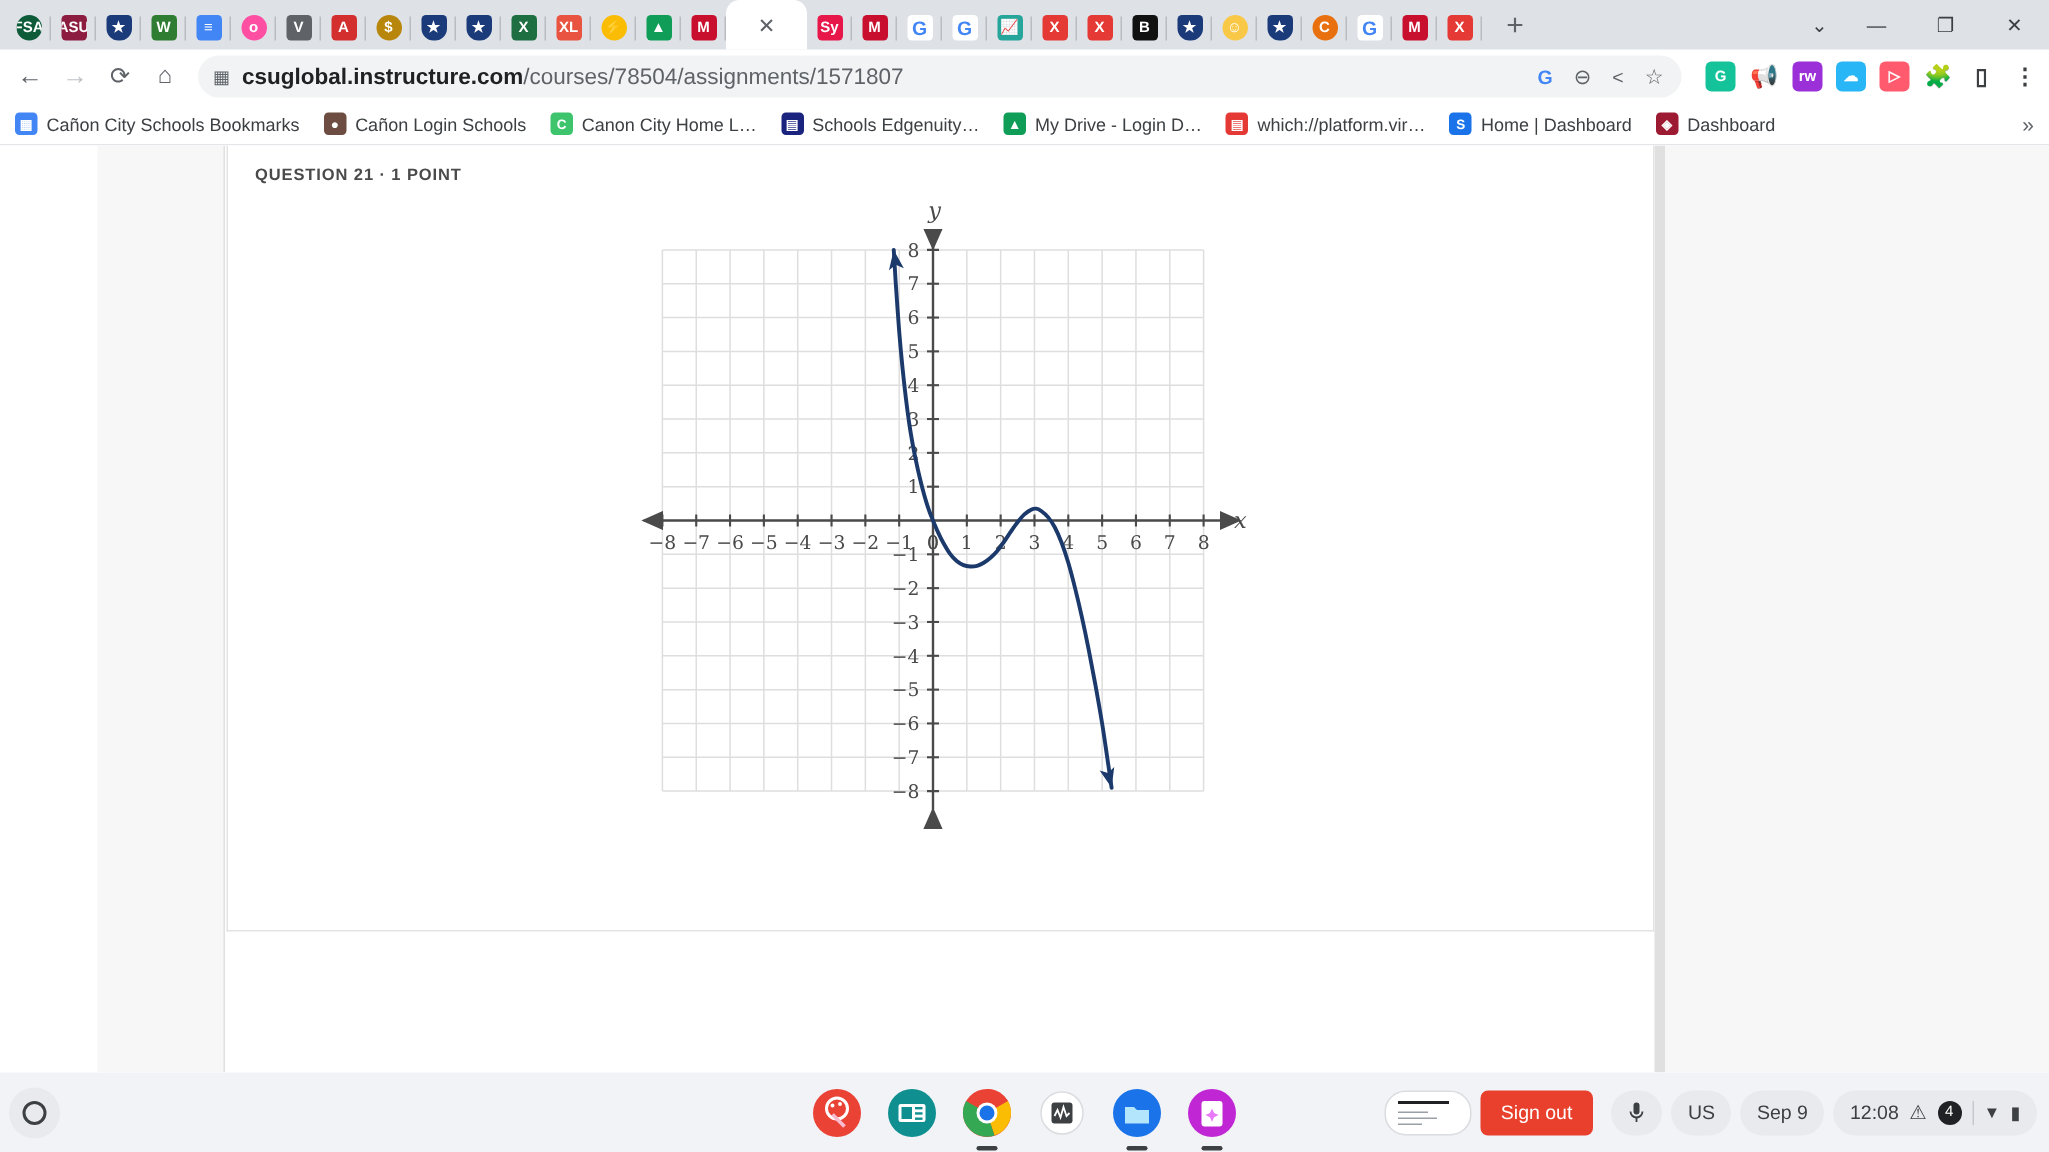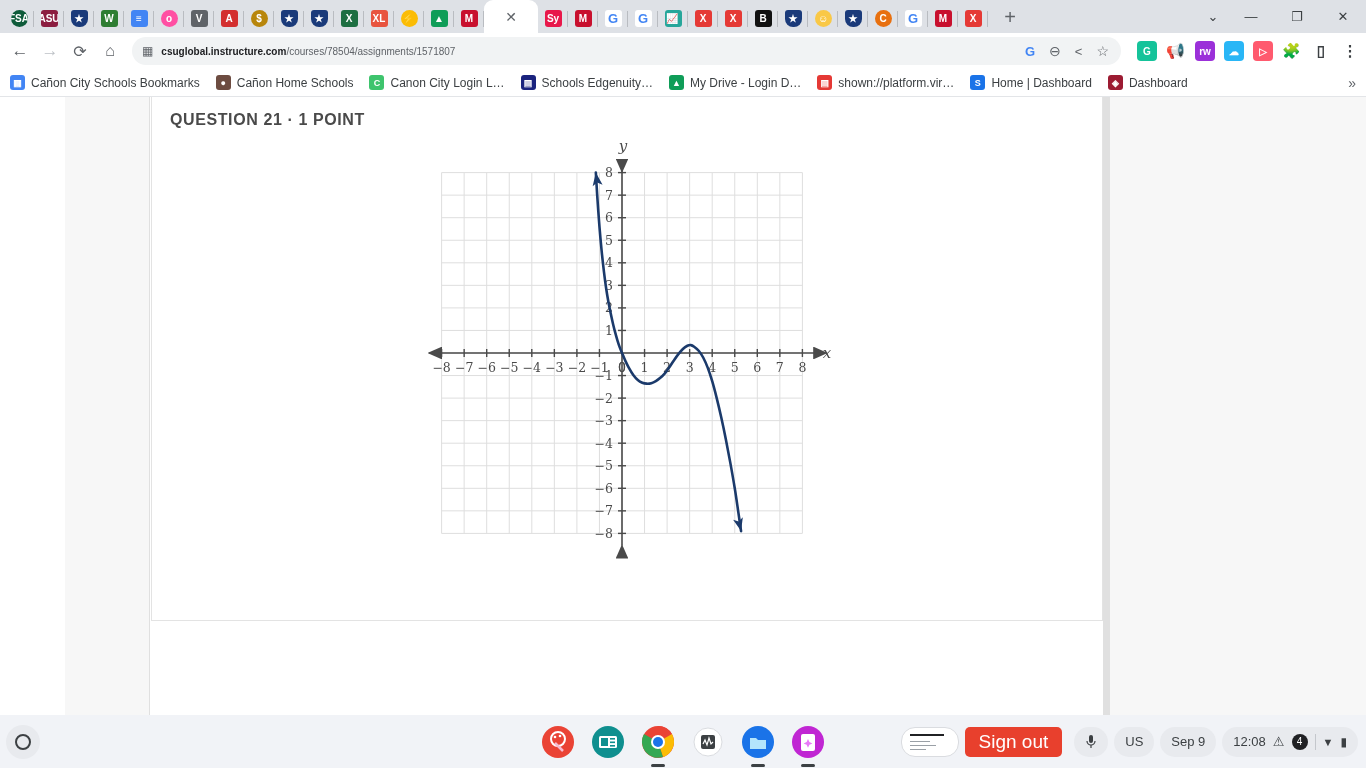--- a/index.html
+++ b/index.html
@@ -62,21 +62,21 @@
   .navbtn{
     width:28px; height:28px; display:flex; align-items:center;
     justify-content:center; color:#5f6368; border-radius:50%;
   }
   .omnibox{
     flex:1; height:28px; background:#f1f3f4; border-radius:14px;
     display:flex; align-items:center; padding:0 10px; margin:0 6px;
     gap:8px; min-width:0;
   }
   .omnibox .url{
-    font-size:10px; color:#202124; white-space:nowrap;
+    font-size:15px; color:#202124; white-space:nowrap;
     overflow:hidden; text-overflow:ellipsis;
   }
   .omnibox .url .dim{ color:#5f6368; }
   .omniright{ margin-left:auto; display:flex; align-items:center; gap:14px; padding-right:2px;}
   .extbar{ display:flex; align-items:center; gap:9px; padding-left:8px; }
   .ext{ width:20px; height:20px; display:flex; align-items:center; justify-content:center;
         border-radius:4px; font-size:10px; color:#fff; font-weight:bold; }
 
   
   .bookmarks{
@@ -100,21 +100,21 @@
   .page-right{ position:absolute; left:1110px; top:0; right:0; height:100%; background:#f7f7f7; }
   .page-rightgap{ position:absolute; left:1103px; top:0; width:7px; height:100%; background:#e0e0e0; }
 
   .card{
     position:absolute; left:151px; width:952px; background:#fff;
     border:1px solid #e3e3e3;
   }
   #card-question{ top:0px; height:524px; border-top:none; }
 
   .qmeta{
-    font-size:16px; font-weight:bold; color:#4a4a4a; letter-spacing:0.6px;
+    font-size:11px; font-weight:bold; color:#4a4a4a; letter-spacing:0.6px;
     padding:14px 0 0 18px;
   }
   .qtext{
     font-size:15.5px; color:#3b3b3b; padding:20px 0 0 18px;
   }
 
   .graphwrap{ position:relative; width:100%; height:430px; }
 
   
   .shelf{
@@ -142,21 +142,21 @@
   }
   .shelf-right{
     position:absolute; right:8px; display:flex; align-items:center; gap:6px;
   }
   .pill{
     height:30px; border-radius:15px; background:#e8eaee;
     display:flex; align-items:center; justify-content:center;
     padding:0 11px; font-size:13px; color:#3c4043;
   }
   .signout{
-    background:#e8402d; color:#fff; font-size:19px; height:30px;
+    background:#e8402d; color:#fff; font-size:13px; height:30px;
     border-radius:5px; display:flex; align-items:center; padding:0 14px;
     margin-right:6px;
   }
   .statgroup{ display:flex; align-items:center; gap:8px;text-align:center; }
   .badge{
     width:16px; height:16px; border-radius:50%; background:#202124;
     color:#fff; font-size:10px; display:flex; align-items:center;
     justify-content:center;
   }
   .nb-thumb{
@@ -310,37 +310,37 @@
       </div>
   </div>
 
   <div class="bookmarks" id="bm-container">
       <div class="bm">
         <span class="bmicon" style="background: rgb(66, 133, 244);">▦</span>
         <span>Cañon City Schools Bookmarks</span>
       </div>
       <div class="bm">
         <span class="bmicon" style="background: rgb(109, 76, 65);">●</span>
-        <span>Cañon Home Schools</span>
+        <span>Cañon Login Schools</span>
       </div>
       <div class="bm">
         <span class="bmicon" style="background: rgb(62, 196, 109);">C</span>
-        <span>Canon City Login L…</span>
+        <span>Canon City Home L…</span>
       </div>
       <div class="bm">
         <span class="bmicon" style="background: rgb(26, 35, 126);">▤</span>
         <span>Schools Edgenuity…</span>
       </div>
       <div class="bm">
         <span class="bmicon" style="background: rgb(15, 157, 88);">▲</span>
         <span>My Drive - Login D…</span>
       </div>
       <div class="bm">
         <span class="bmicon" style="background: rgb(229, 57, 53);">▤</span>
-        <span>shown://platform.vir…</span>
+        <span>which://platform.vir…</span>
       </div>
       <div class="bm">
         <span class="bmicon" style="background: rgb(26, 115, 232);">S</span>
         <span>Home | Dashboard</span>
       </div>
       <div class="bm">
         <span class="bmicon" style="background: rgb(156, 27, 50);">◈</span>
         <span>Dashboard</span>
       </div>
       <span class="bmmore">»</span>

